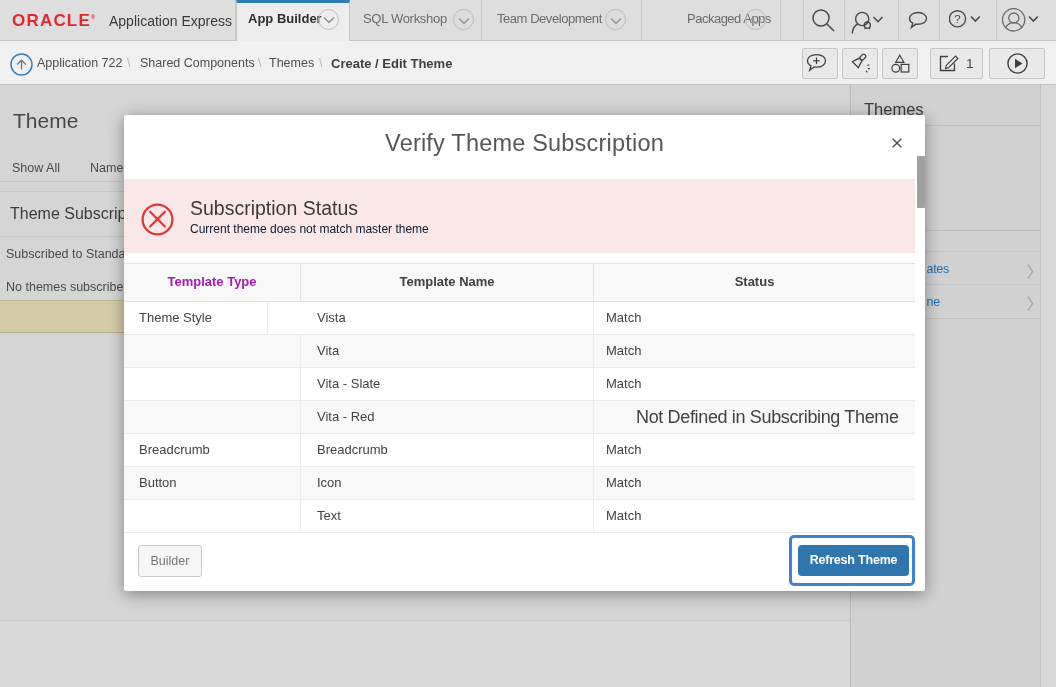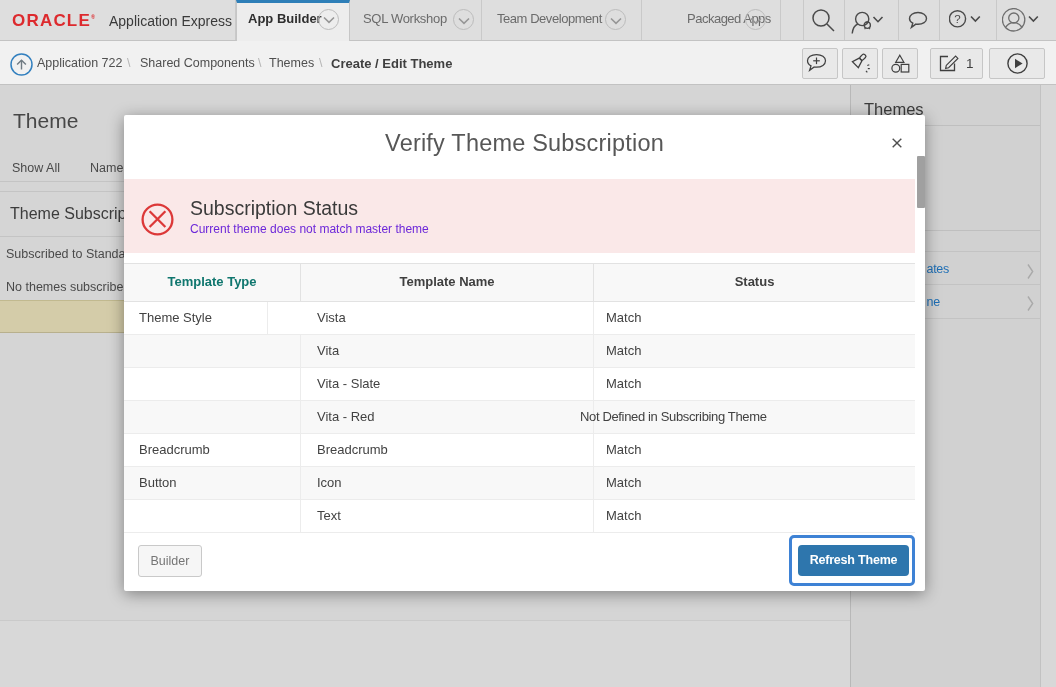--- a/index.html
+++ b/index.html
@@ -175,43 +175,43 @@
   <line x1="9.3" y1="0.7" x2="0.7" y2="9.3" stroke="#4f4f4f" stroke-width="1.4"></line>
 </svg>
 
 <div class="abs" style="left:124px;top:179px;width:791px;height:74px;background:#fae8e8;"></div>
 <svg class="abs" style="left:141px;top:203px;" width="33" height="33" viewBox="0 0 33 33">
   <circle cx="16.5" cy="16.5" r="14.9" fill="none" stroke="#dc3838" stroke-width="2.3"></circle>
   <line x1="8.6" y1="8.2" x2="24.4" y2="24" stroke="#dc3838" stroke-width="2.3"></line>
   <line x1="24.4" y1="8.2" x2="8.6" y2="24" stroke="#dc3838" stroke-width="2.3"></line>
 </svg>
 <div class="abs" style="left:190px;top:197px;font-size:19.5px;color:#3a3a3a;">Subscription Status</div>
-<div class="abs" style="left:190px;top:222px;font-size:12px;color:#6d28d9;">Current theme does not match master theme</div>
+<div class="abs" style="left:190px;top:222px;font-size:12px;color:#0f172a;">Current theme does not match master theme</div>
 
 <div class="abs" style="left:124px;top:263px;width:791px;height:39px;background:#f8f8f8;border-top:1px solid #e2e2e2;border-bottom:1px solid #e2e2e2;"></div>
-<div class="abs" style="left:124px;top:263px;width:177px;height:39px;border-right:1px solid #e2e2e2;line-height:37px;text-align:center;font-size:13px;font-weight:bold;color:#0f766e;">Template Type</div>
+<div class="abs" style="left:124px;top:263px;width:177px;height:39px;border-right:1px solid #e2e2e2;line-height:37px;text-align:center;font-size:13px;font-weight:bold;color:#a21caf;">Template Type</div>
 <div class="abs" style="left:301px;top:263px;width:293px;height:39px;border-right:1px solid #e2e2e2;line-height:37px;text-align:center;font-size:13px;font-weight:bold;color:#3f3f3f;">Template Name</div>
 <div class="abs" style="left:594px;top:263px;width:321px;height:39px;line-height:37px;text-align:center;font-size:13px;font-weight:bold;color:#3f3f3f;">Status</div>
 
 <div class="abs" style="left:124px;top:302px;width:791px;height:33px;background:#ffffff;border-bottom:1px solid #ececec;"></div>
 <div class="abs" style="left:124px;top:302px;width:144px;height:33px;border-right:1px solid #ececec;line-height:32px;padding-left:15px;font-size:13px;color:#424242;">Theme Style</div>
 <div class="abs" style="left:301px;top:302px;width:293px;height:33px;border-right:1px solid #ececec;line-height:32px;padding-left:16px;font-size:13px;color:#424242;">Vista</div>
 <div class="abs" style="left:594px;top:302px;width:321px;height:33px;line-height:32px;padding-left:12px;font-size:13px;color:#424242;">Match</div>
 <div class="abs" style="left:124px;top:335px;width:791px;height:33px;background:#f8f8f8;border-bottom:1px solid #ececec;"></div>
 <div class="abs" style="left:124px;top:335px;width:177px;height:33px;border-right:1px solid #ececec;line-height:32px;padding-left:15px;font-size:13px;color:#424242;"></div>
 <div class="abs" style="left:301px;top:335px;width:293px;height:33px;border-right:1px solid #ececec;line-height:32px;padding-left:16px;font-size:13px;color:#424242;">Vita</div>
 <div class="abs" style="left:594px;top:335px;width:321px;height:33px;line-height:32px;padding-left:12px;font-size:13px;color:#424242;">Match</div>
 <div class="abs" style="left:124px;top:368px;width:791px;height:33px;background:#ffffff;border-bottom:1px solid #ececec;"></div>
 <div class="abs" style="left:124px;top:368px;width:177px;height:33px;border-right:1px solid #ececec;line-height:32px;padding-left:15px;font-size:13px;color:#424242;"></div>
 <div class="abs" style="left:301px;top:368px;width:293px;height:33px;border-right:1px solid #ececec;line-height:32px;padding-left:16px;font-size:13px;color:#424242;">Vita - Slate</div>
 <div class="abs" style="left:594px;top:368px;width:321px;height:33px;line-height:32px;padding-left:12px;font-size:13px;color:#424242;">Match</div>
 <div class="abs" style="left:124px;top:401px;width:791px;height:33px;background:#f8f8f8;border-bottom:1px solid #ececec;"></div>
 <div class="abs" style="left:124px;top:401px;width:177px;height:33px;border-right:1px solid #ececec;line-height:32px;padding-left:15px;font-size:13px;color:#424242;"></div>
 <div class="abs" style="left:301px;top:401px;width:293px;height:33px;border-right:1px solid #ececec;line-height:32px;padding-left:16px;font-size:13px;color:#424242;">Vita - Red</div>
-<div class="abs" style="left:568px;top:401px;width:321px;height:33px;line-height:32px;padding-left:12px;font-size:13px;color:#424242;"><span style="letter-spacing:-0.35px;">Not Defined in Subscribing Theme</span></div>
+<div class="abs" style="left:624px;top:401px;width:321px;height:33px;line-height:32px;padding-left:12px;font-size:18px;color:#424242;"><span style="letter-spacing:-0.35px;">Not Defined in Subscribing Theme</span></div>
 <div class="abs" style="left:124px;top:434px;width:791px;height:33px;background:#ffffff;border-bottom:1px solid #ececec;"></div>
 <div class="abs" style="left:124px;top:434px;width:177px;height:33px;border-right:1px solid #ececec;line-height:32px;padding-left:15px;font-size:13px;color:#424242;">Breadcrumb</div>
 <div class="abs" style="left:301px;top:434px;width:293px;height:33px;border-right:1px solid #ececec;line-height:32px;padding-left:16px;font-size:13px;color:#424242;">Breadcrumb</div>
 <div class="abs" style="left:594px;top:434px;width:321px;height:33px;line-height:32px;padding-left:12px;font-size:13px;color:#424242;">Match</div>
 <div class="abs" style="left:124px;top:467px;width:791px;height:33px;background:#f8f8f8;border-bottom:1px solid #ececec;"></div>
 <div class="abs" style="left:124px;top:467px;width:177px;height:33px;border-right:1px solid #ececec;line-height:32px;padding-left:15px;font-size:13px;color:#424242;">Button</div>
 <div class="abs" style="left:301px;top:467px;width:293px;height:33px;border-right:1px solid #ececec;line-height:32px;padding-left:16px;font-size:13px;color:#424242;">Icon</div>
 <div class="abs" style="left:594px;top:467px;width:321px;height:33px;line-height:32px;padding-left:12px;font-size:13px;color:#424242;">Match</div>
 <div class="abs" style="left:124px;top:500px;width:791px;height:33px;background:#ffffff;border-bottom:1px solid #ececec;"></div>
 <div class="abs" style="left:124px;top:500px;width:177px;height:33px;border-right:1px solid #ececec;line-height:32px;padding-left:15px;font-size:13px;color:#424242;"></div>

